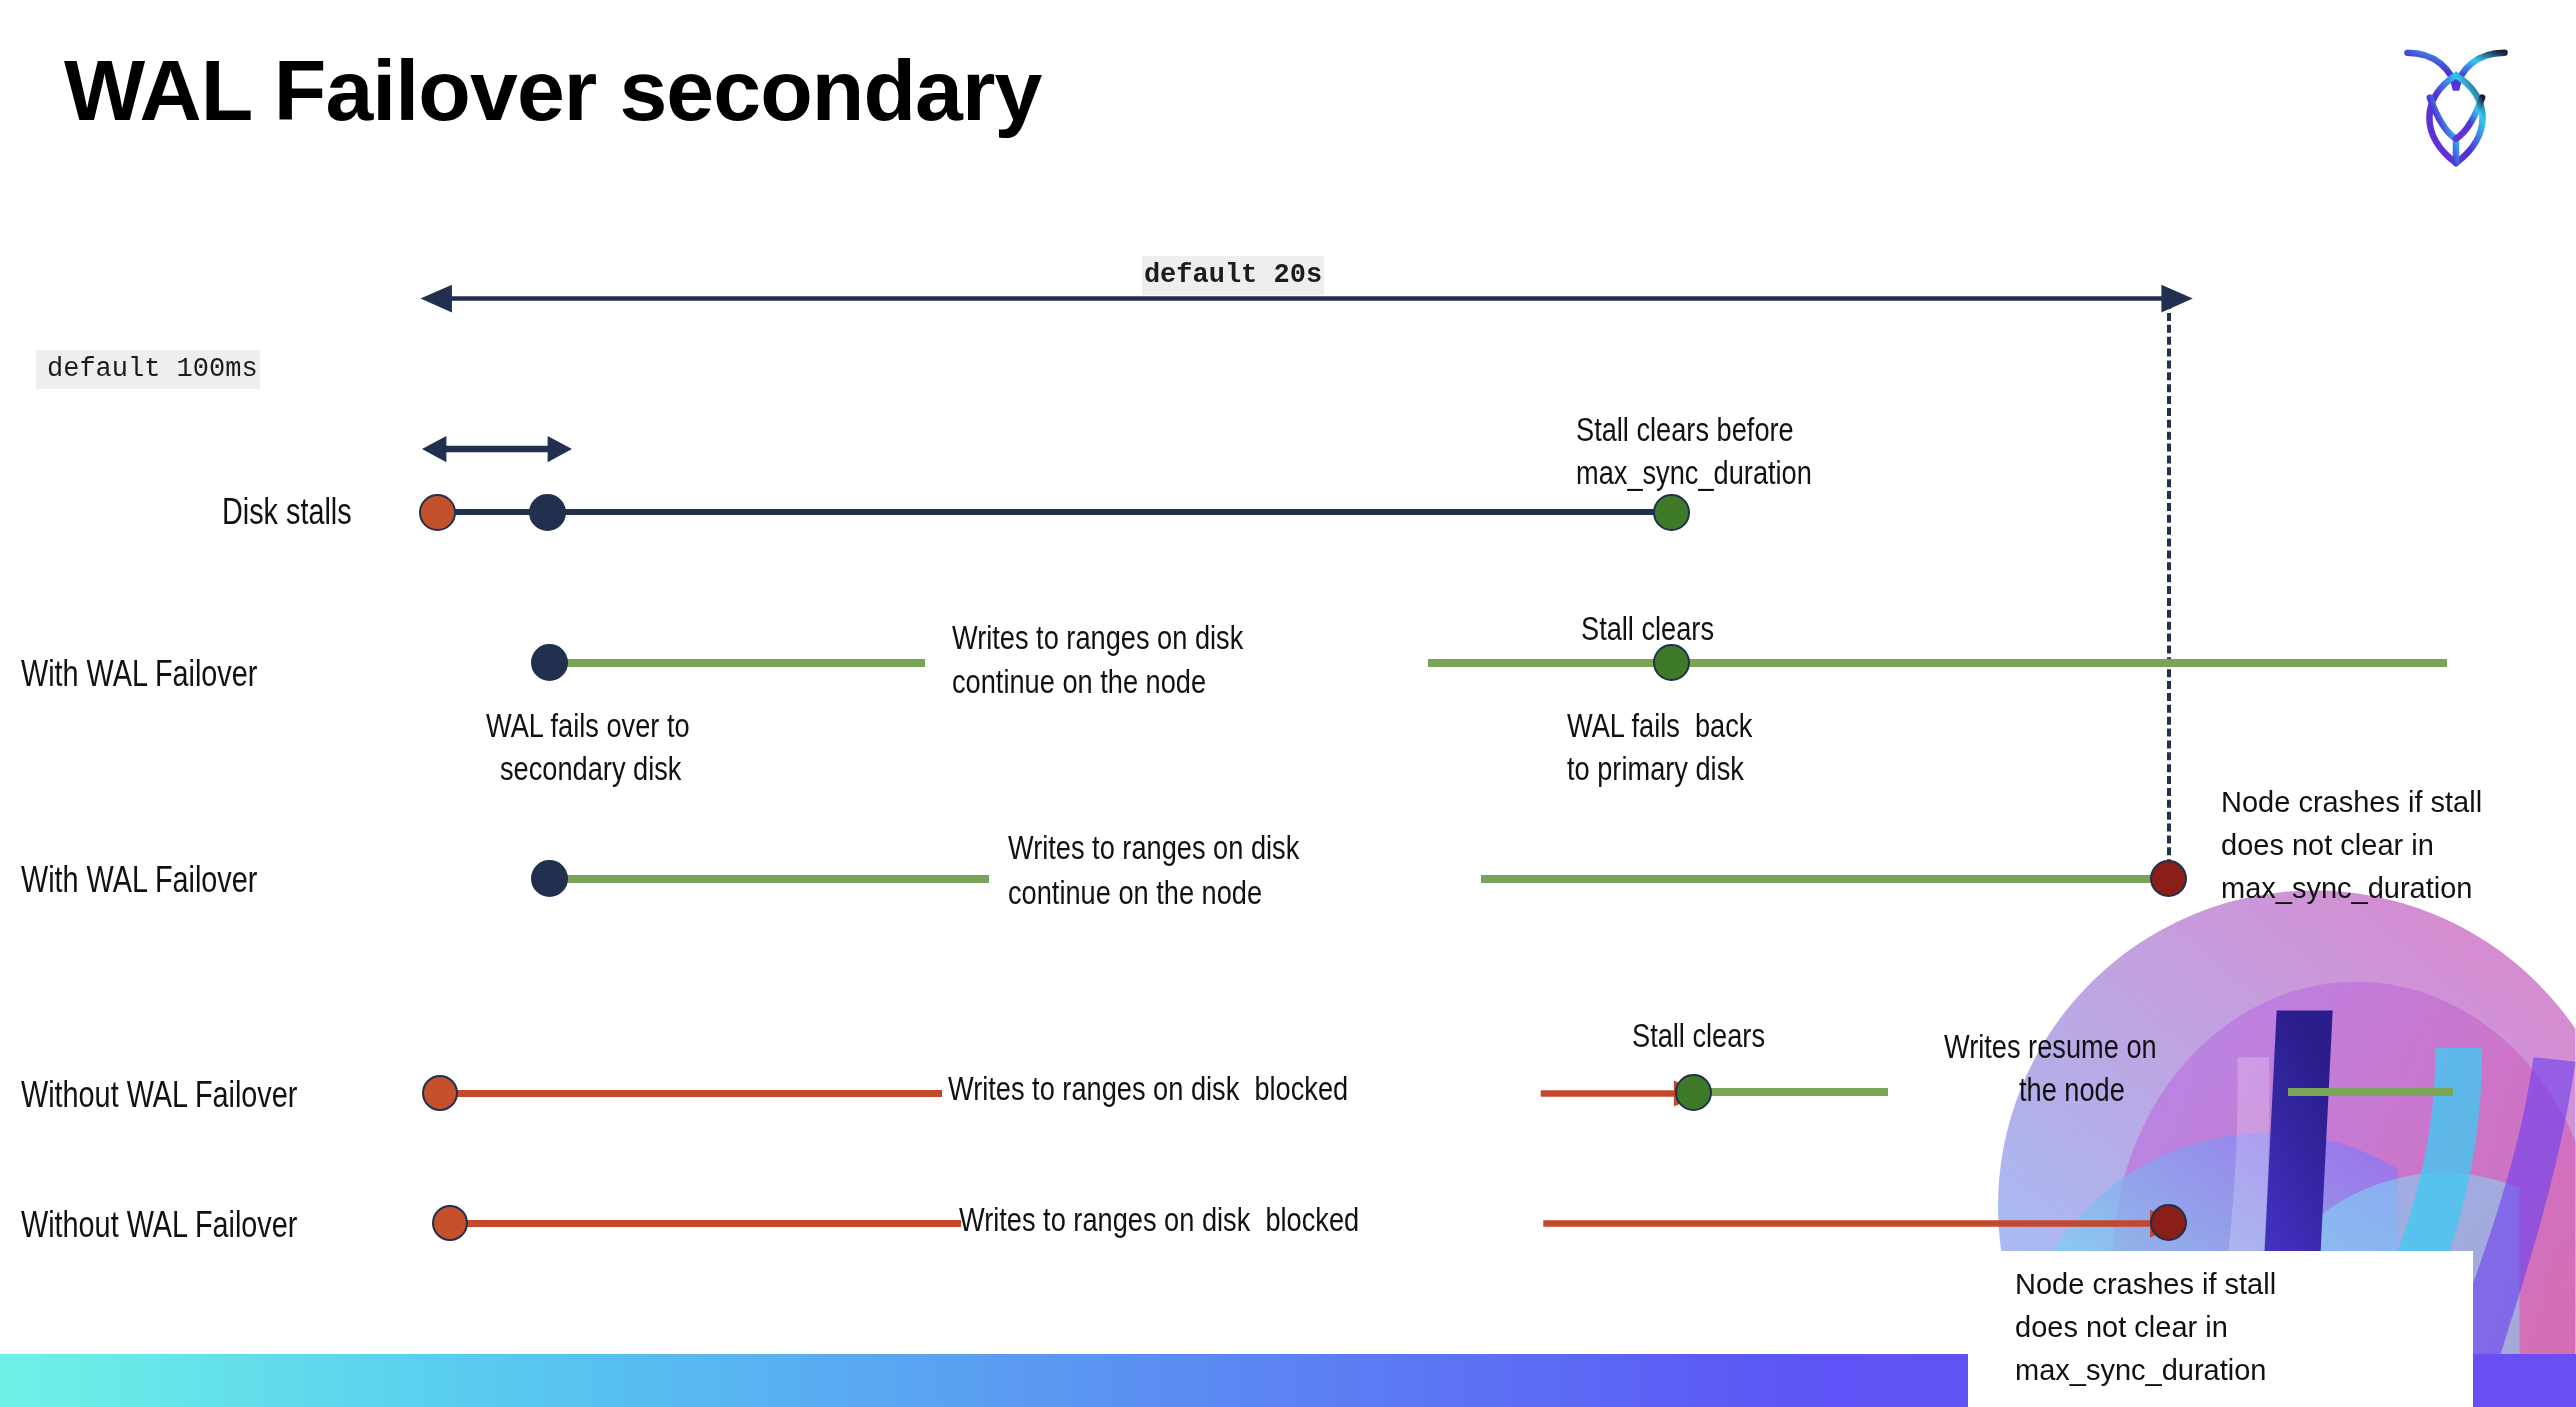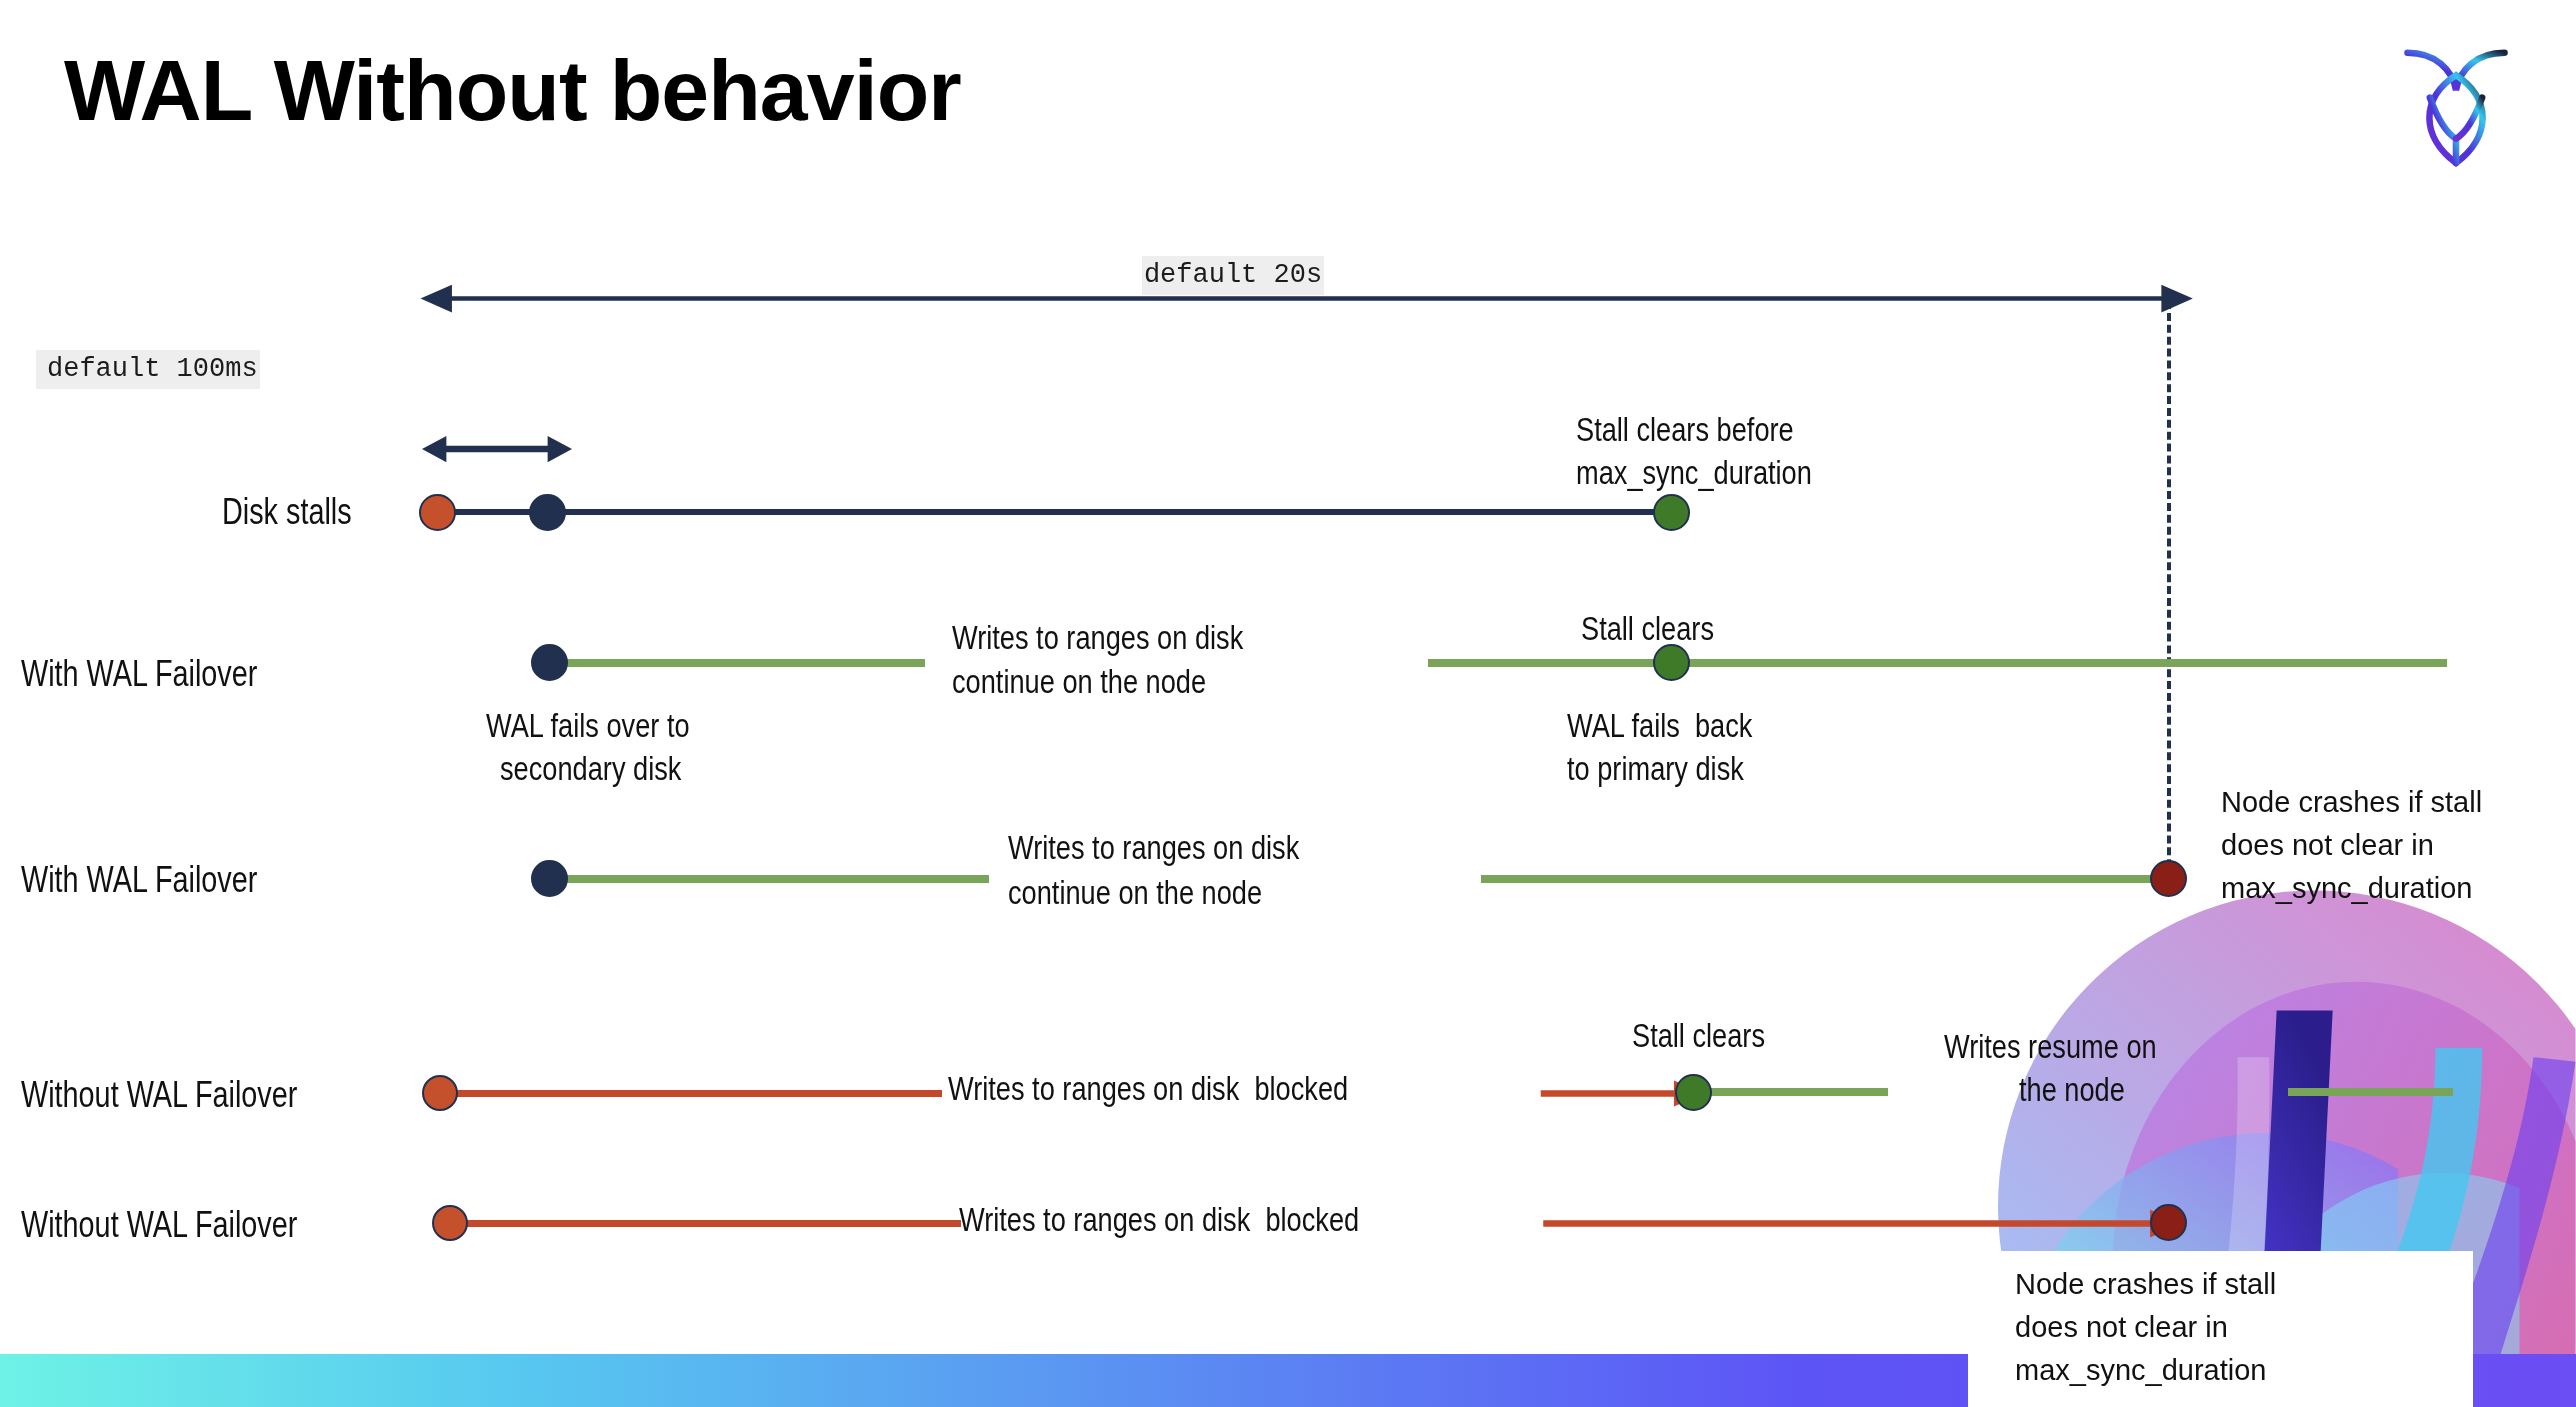--- a/index.html
+++ b/index.html
@@ -82,21 +82,21 @@
   
   .callout{
     position:absolute;background:#ffffff;
   }
 </style>
 </head>
 <body>
 
 <div id="slide">
 
-  <div class="title">WAL Without behavior</div>
+  <div class="title">WAL Failover secondary</div>
 
   <div class="logo">
     <svg viewBox="0 0 180 166" width="168" height="155">
       <defs>
         <linearGradient id="lg" x1="0" y1="1" x2="1" y2="0">
           <stop offset="0%" stop-color="#6e2fd6"></stop>
           <stop offset="45%" stop-color="#4b35d8"></stop>
           <stop offset="75%" stop-color="#35c6ee"></stop>
           <stop offset="100%" stop-color="#1b1f3b"></stop>
         </linearGradient>
@@ -144,21 +144,21 @@
   <div class="bottombar"></div>
 
   <svg style="position:absolute;left:411px;top:280px;" width="1795" height="37" viewBox="0 0 1920 40">
     <line x1="26" y1="20" x2="1890" y2="20" stroke="#22304f" stroke-width="5"></line>
     <polygon points="0,20 34,5 34,35" fill="#22304f"></polygon>
     <polygon points="1916,20 1882,5 1882,35" fill="#22304f"></polygon>
   </svg>
 
   <div class="dashed" style="left:2167px;top:301px;height:578px;"></div>
 
-  <div class="code" style="left:1142px;top:256px;">default 20s</div>
+  <div class="code" style="left:1142px;top:256px;font-weight:bold;">default 20s</div>
 
   <div class="code" style="left:36px;top:350px;padding-left:11px;">default 100ms</div>
 
   <svg style="position:absolute;left:422px;top:432px;" width="150" height="34" viewBox="0 0 160 36">
     <line x1="18" y1="18" x2="142" y2="18" stroke="#22304f" stroke-width="7"></line>
     <polygon points="0,18 26,4 26,32" fill="#22304f"></polygon>
     <polygon points="160,18 134,4 134,32" fill="#22304f"></polygon>
   </svg>
 
   <div class="lbl rowlabel" style="left:222px;top:490px;">Disk stalls</div>

